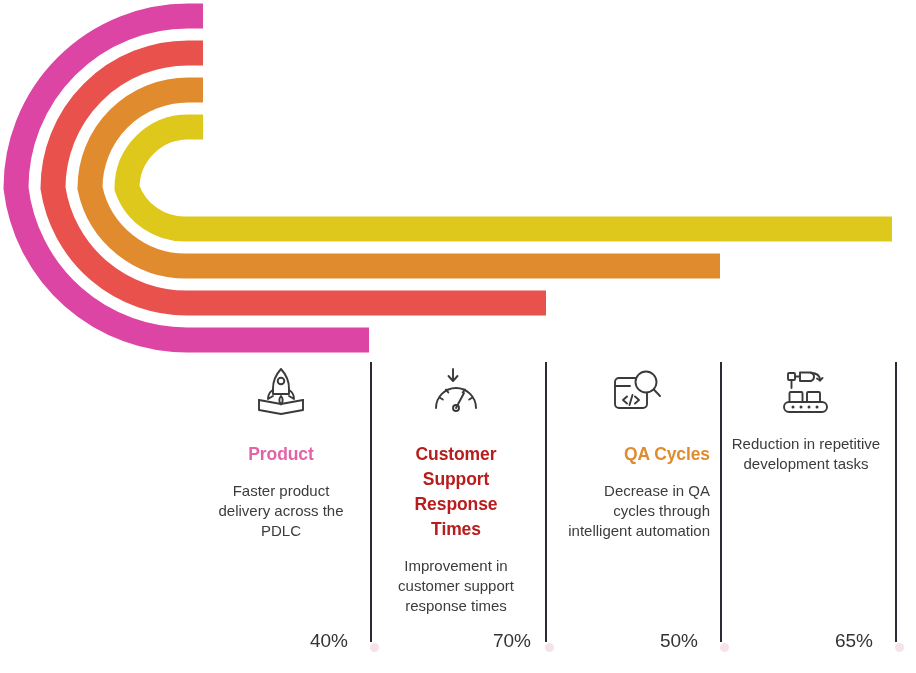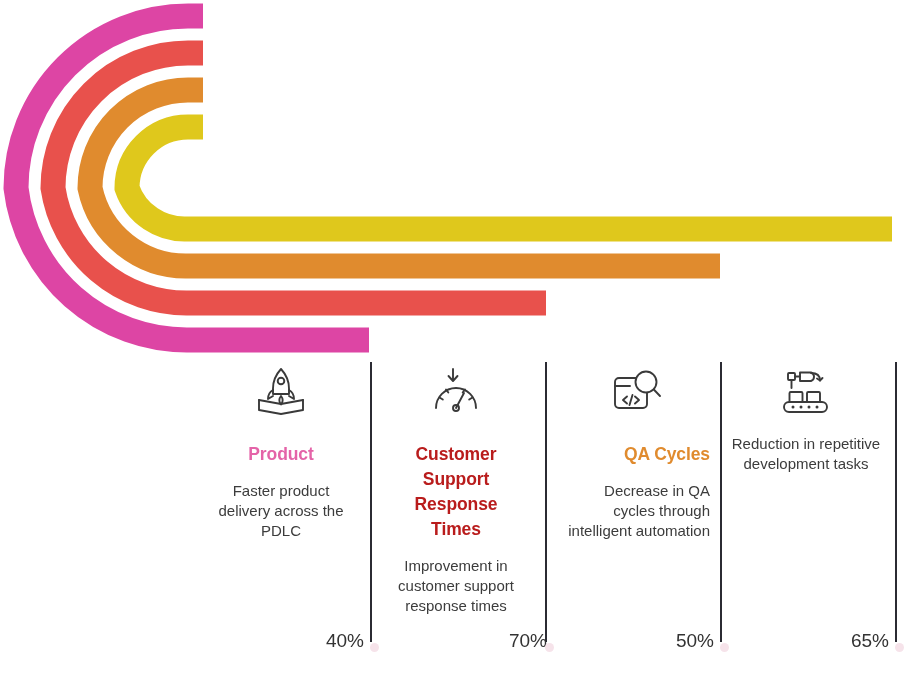--- a/index.html
+++ b/index.html
@@ -77,21 +77,21 @@
     top: 4px;
     width: 1.6px;
     height: 280px;
     background: #2b2b33;
   }
   .pct {
     position: absolute;
     top: 272px;
     font-size: 19px;
     color: #333333;
-    text-align: right;
+    text-align: center;
     width: 70px;
   }
   .pct-dot {
     position: absolute;
     top: 285px;
     width: 9px;
     height: 9px;
     border-radius: 50%;
     background: #f6e3ea;
   }

